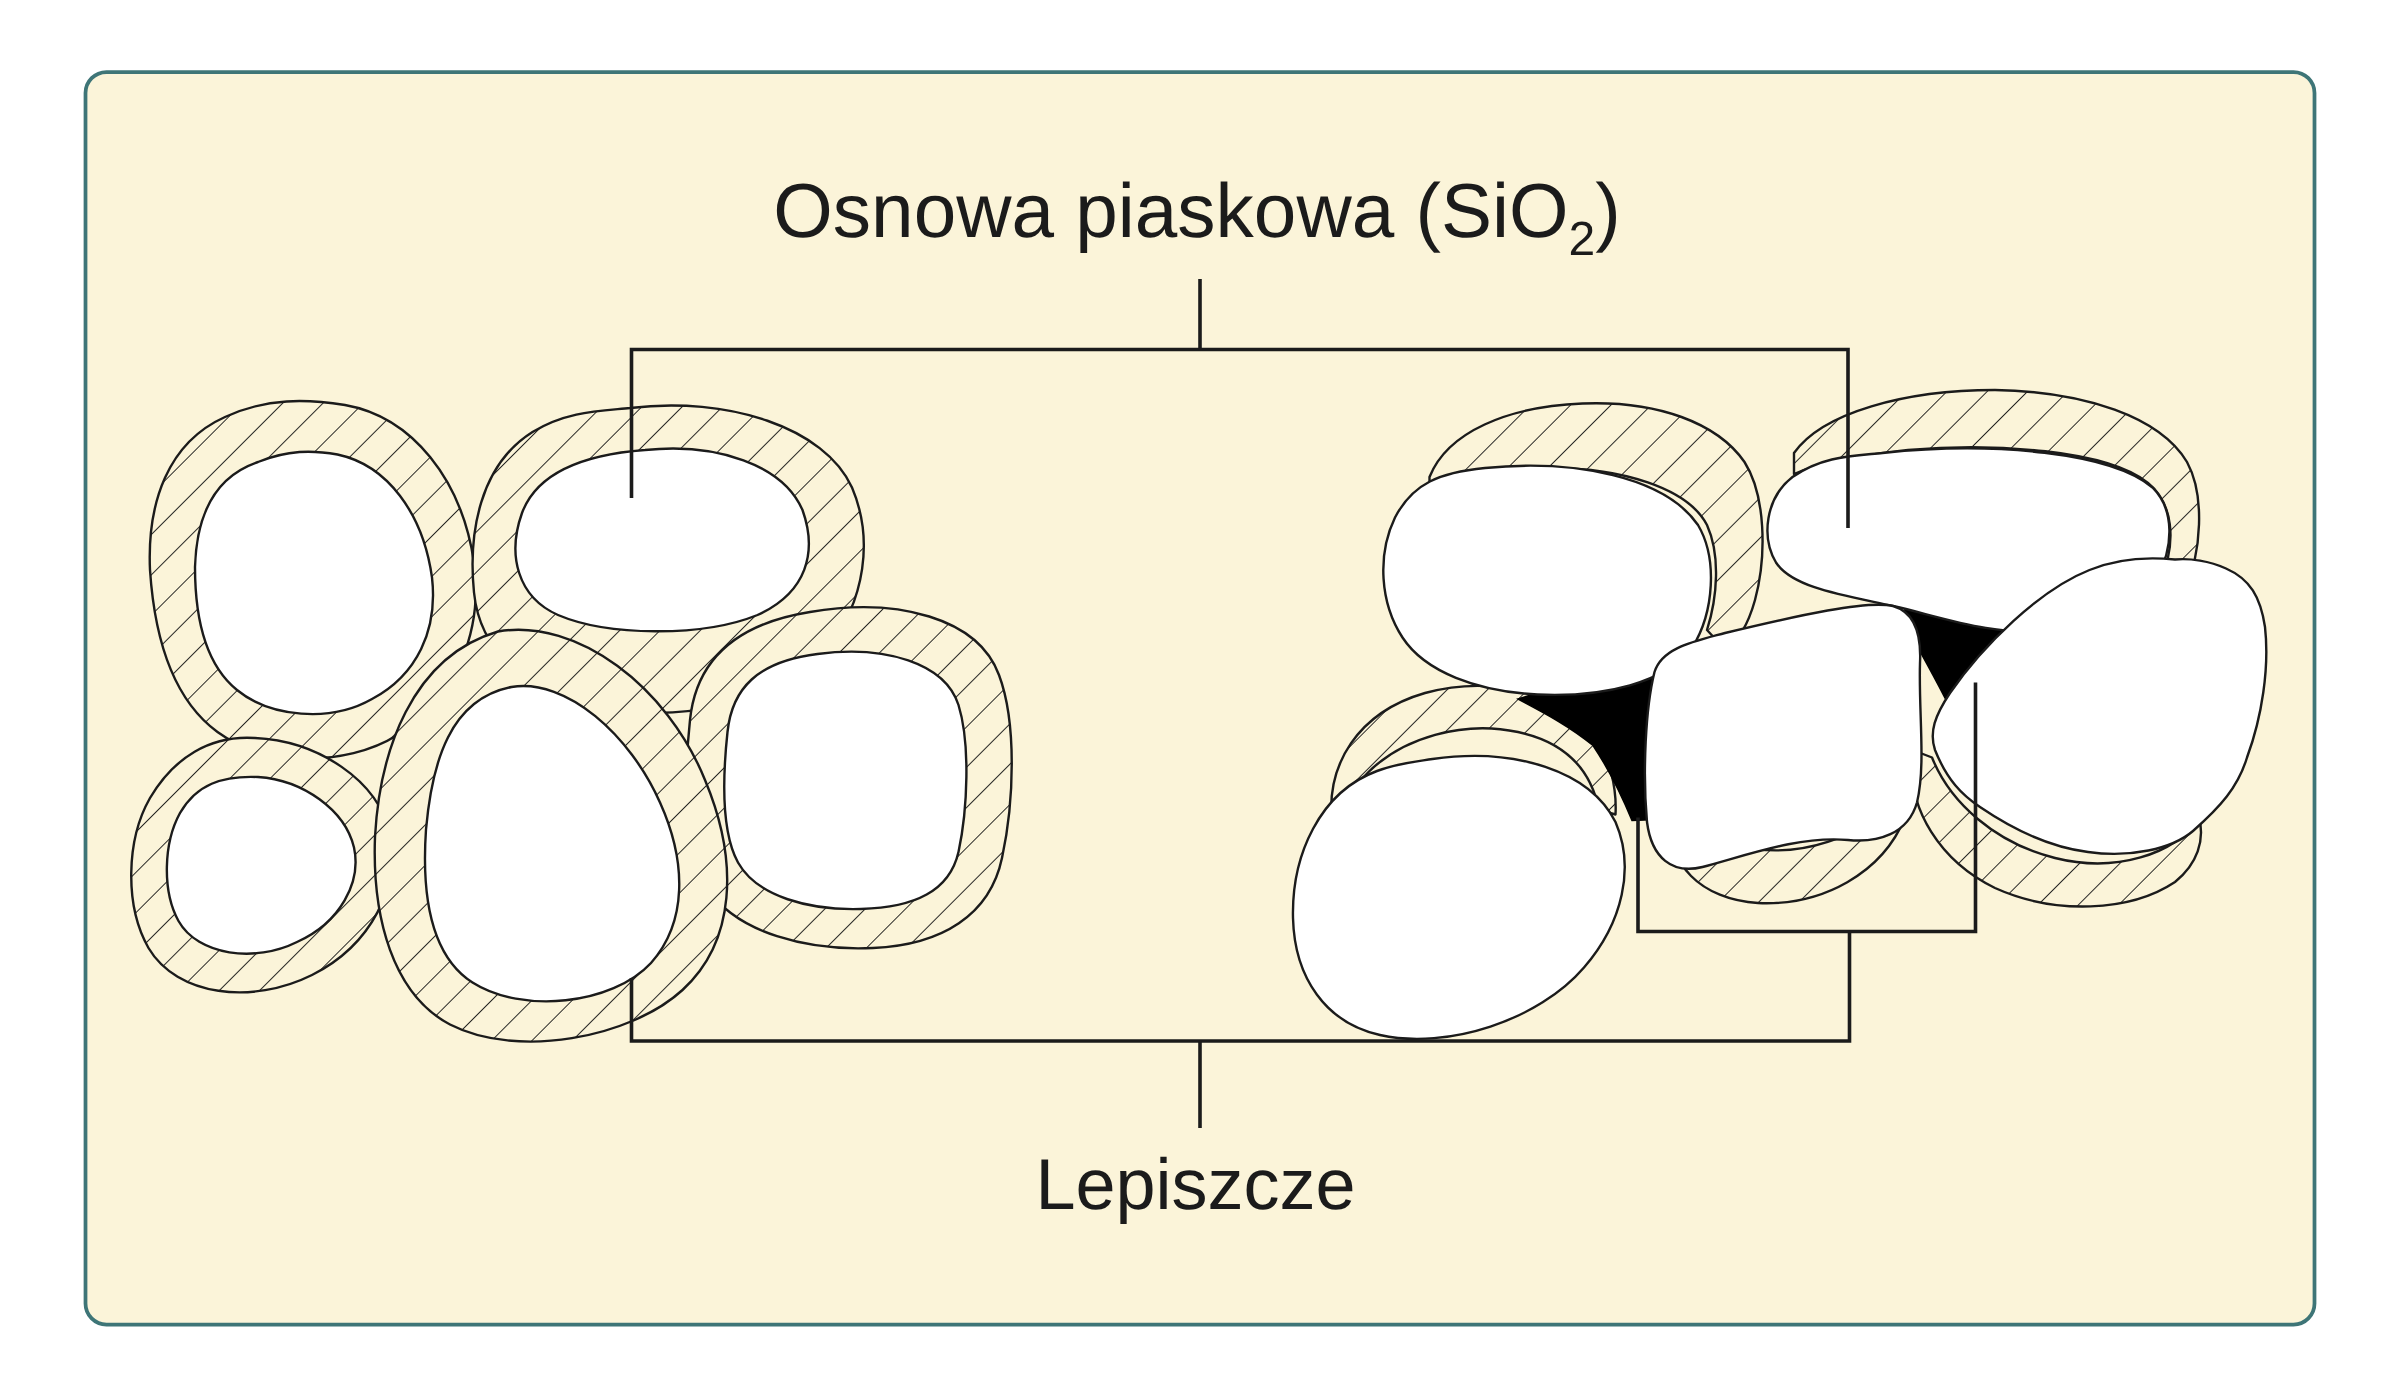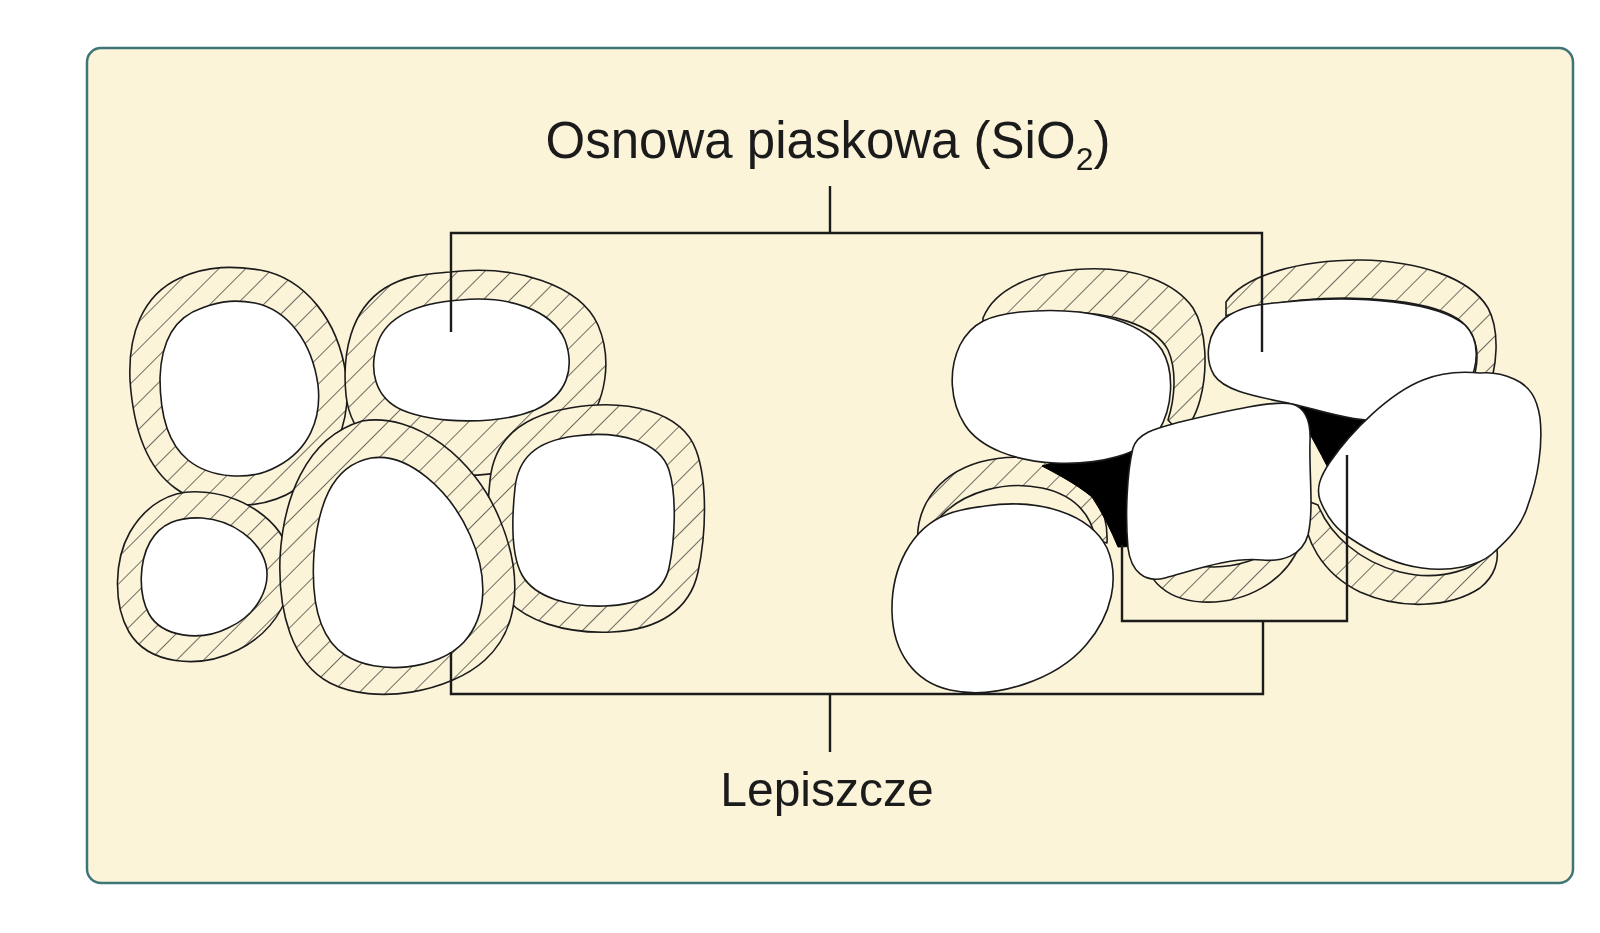--- a/index.html
+++ b/index.html
@@ -4,21 +4,21 @@
 <style>
   :root{
     --background:#ffffff;
     --panel-fill:#FBF4D9;
     --panel-border:#3E7577;
     --line:#1b1b1b;
     --binder:#000000;
     --grain:#ffffff;
   }
   html,body{margin:0;padding:0;background:var(--background);}
-  .stage{width:1424px;height:933px;position:relative;background:var(--background);margin-left:30px;}
+  .stage{width:1424px;height:933px;position:relative;background:var(--background);}
   svg{display:block;}
   .panel{fill:var(--panel-fill);stroke:var(--panel-border);stroke-width:2.5;}
   .coat{fill:url(#hatch);stroke:var(--line);stroke-width:1.6;stroke-linejoin:round;}
   .core{fill:var(--grain);stroke:var(--line);stroke-width:1.6;stroke-linejoin:round;}
   .binder{fill:var(--binder);stroke:var(--binder);stroke-width:1;}
   .connector{fill:none;stroke:var(--line);stroke-width:2.4;stroke-linejoin:miter;}
   .caption{font-family:"Liberation Sans","DejaVu Sans",sans-serif;fill:var(--line);}
   .title-text{font-size:51px;}
   .title-sub{font-size:32px;}
   .label-text{font-size:48px;}

